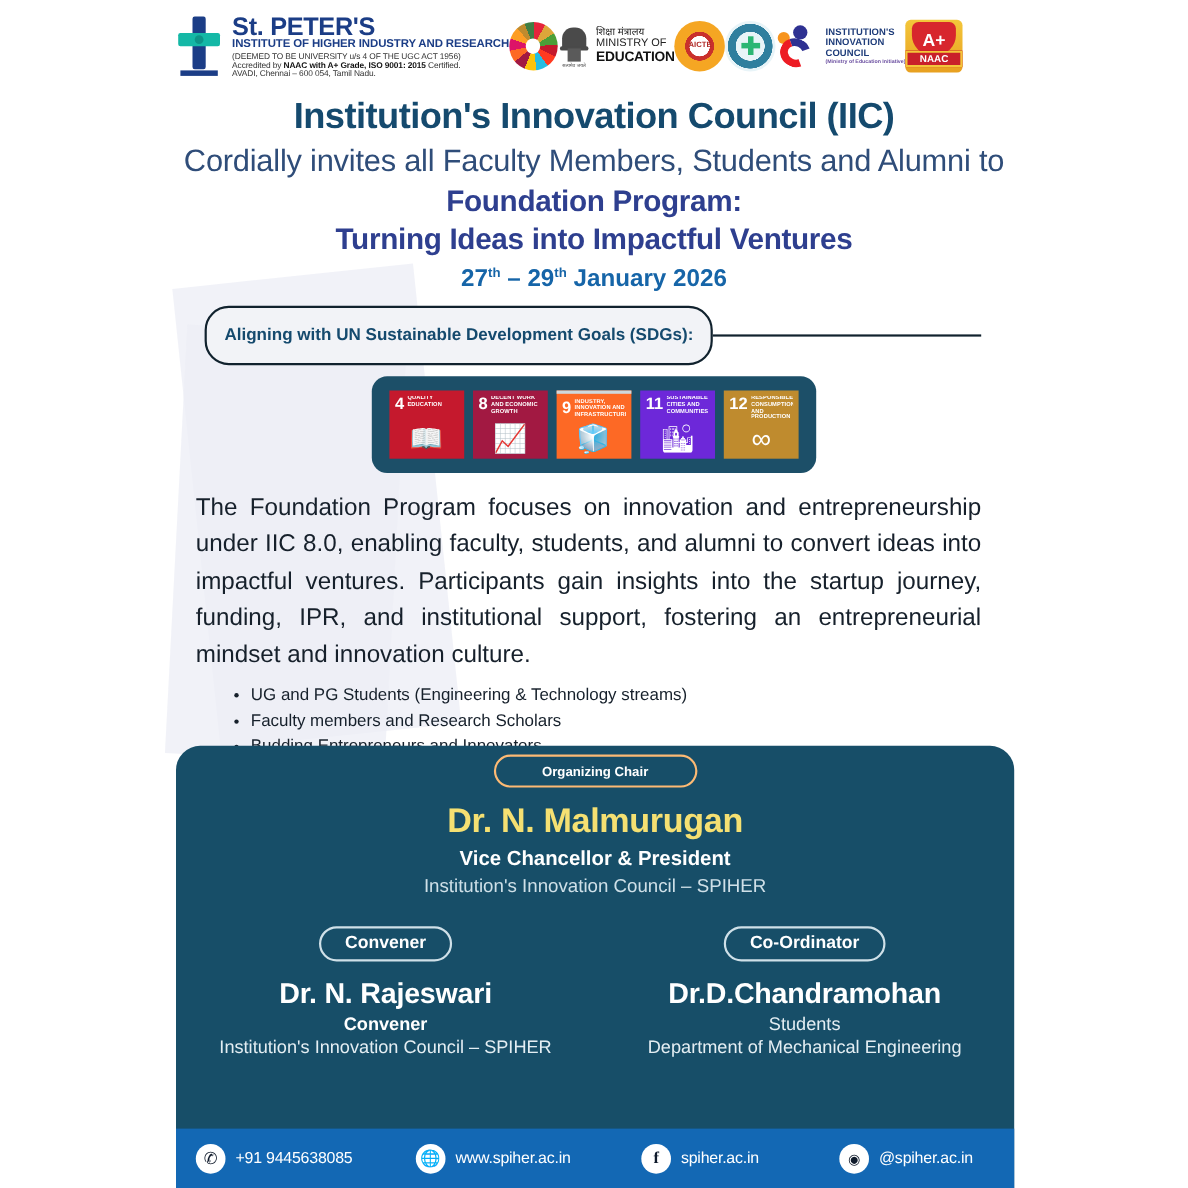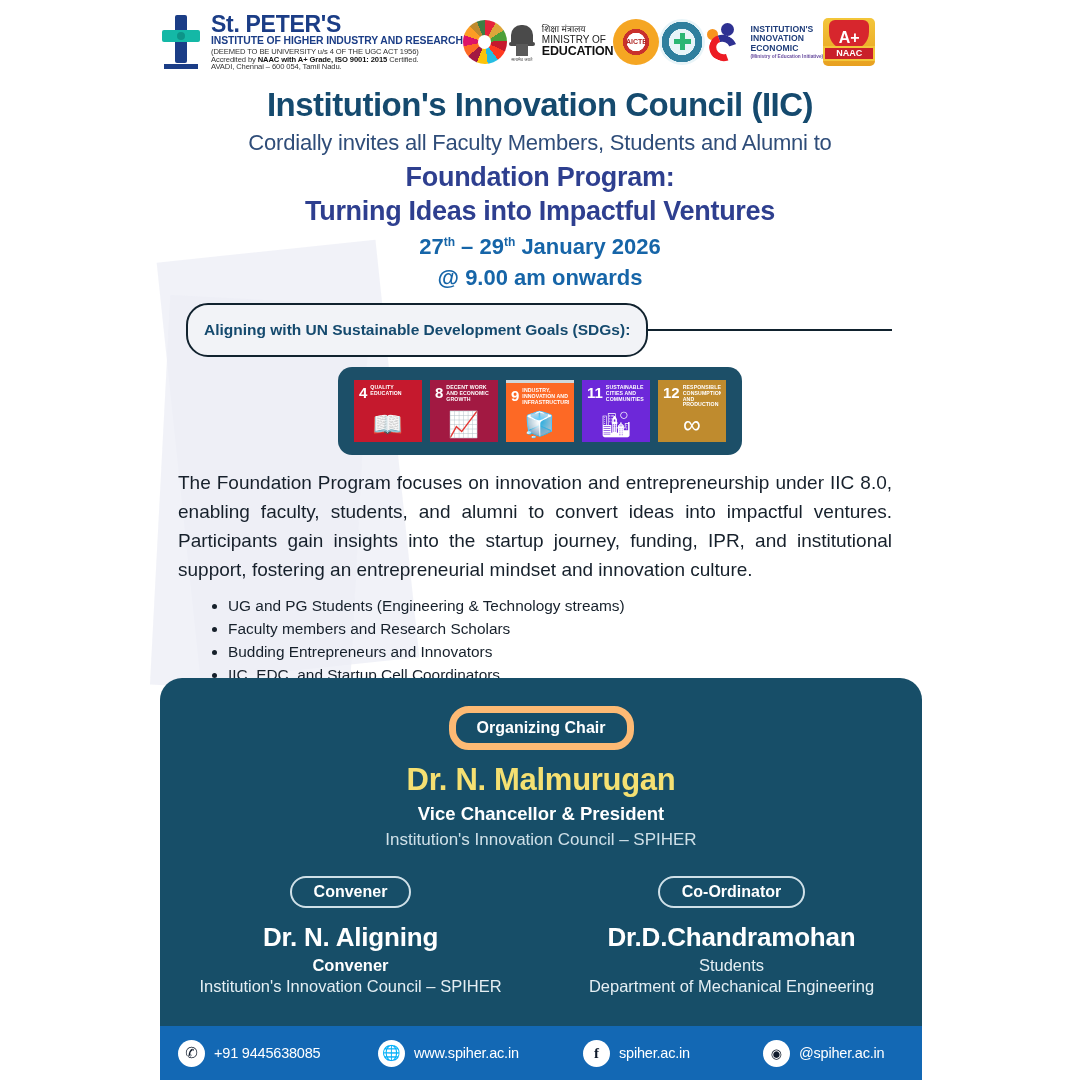--- a/index.html
+++ b/index.html
@@ -79,21 +79,21 @@
     background: linear-gradient(#f3c63a, #e8a020); border-radius: 5px; }
   .naac .shield { position:absolute; left:6px; top:2px; width: 40px; height: 30px; background: #d7262d; border-radius: 6px 6px 18px 18px; }
   .naac .ap { position: relative; z-index:2; font-size: 16px; font-weight: 700; color: #fff; margin-top:-8px; }
   .naac .ribbon { position: absolute; bottom: 5px; left: 0; width: 52px; height: 15px; background: #c9202a;
     display:flex; align-items:center; justify-content:center; box-shadow: 0 0 0 2px #f3c63a inset; }
   .naac .ribbon span { font-size: 9px; font-weight: 700; color: #fff; }
 
   
   .titles { position: relative; z-index: 3; text-align: center; padding-top: 8px; }
   .t-main { font-size: 33px; font-weight: 700; color: #154a6e; letter-spacing: -.5px; }
-  .t-invite { font-size: 22px; color: #2f4d79; margin-top: 6px; letter-spacing: -.2px; }
+  .t-invite { font-size: 28px; color: #2f4d79; margin-top: 6px; letter-spacing: -.2px; }
   .t-prog { font-size: 27px; font-weight: 700; color: #2e3f8f; margin-top: 6px; letter-spacing: -.3px; }
   .t-sub { font-size: 27px; font-weight: 700; color: #2e3f8f; margin-top: 3px; letter-spacing: -.3px; }
   .t-date { font-size: 22px; font-weight: 700; color: #1665a8; margin-top: 7px; }
   .t-date sup { font-size: 12px; }
   .t-time { font-size: 22px; font-weight: 700; color: #1665a8; margin-top: 5px; }
 
   
   .sec { position: relative; z-index: 3; display: flex; align-items: center; padding-left: 186px; padding-right: 188px; margin-top: 12px; }
   .pill { border: 2.5px solid #11222e; border-radius: 22px; padding: 16px 16px; background: #f2f3f7;
     font-size: 15.5px; font-weight: 700; color: #154a6e; white-space: nowrap; }
@@ -102,32 +102,32 @@
   
   .sdg-wrap { position: relative; z-index: 3; display: flex; justify-content: center; margin-top: 10px; }
   .sdg-box { background: #1c4f68; border-radius: 14px; padding: 13px 16px; display: flex; gap: 8px; }
   .sdg { width: 68px; height: 62px; position: relative; padding: 5px 5px 0 5px; color: #fff; }
   .sdg .num { font-size: 15px; font-weight: 700; line-height: 1; float: left; margin-right: 3px; }
   .sdg .lbl { font-size: 5.2px; font-weight: 700; line-height: 1.12; letter-spacing: .1px; overflow: hidden; }
   .sdg .gl { position: absolute; left: 0; right: 0; bottom: 5px; text-align: center; font-size: 25px; line-height: 1; }
   .sdg9 { border-top: 3px solid #cfd8dc; }
 
   
-  .body-copy { position: relative; z-index: 3; margin: 14px 188px 0 178px; font-size: 19px; line-height: 1.52;
+  .body-copy { position: relative; z-index: 3; margin: 14px 188px 0 178px; font-size: 22px; line-height: 1.52;
     color: #16202b; text-align: justify; }
 
   
   .aud-list { position: relative; z-index: 3; margin: 10px 0 0 228px; }
   .aud-list li { font-size: 15.4px; color: #16202b; line-height: 1.45; margin-bottom: 1px; }
 
   
   .panel { position: absolute; left: 160px; top: 678px; width: 762px; height: 402px; background: #174e68;
     border-radius: 22px 22px 0 0; z-index: 4; overflow: hidden; }
-  .opill { margin: 28px auto 0; width: 185px; border: 7px solid #fdba74; border-radius: 20px; text-align: center;
-    padding: 6px 0; font-size: 16px; font-weight: 700; color: #ffffff; }
+  .opill { margin: 8px auto 0; width: 185px; border: 2px solid #fdba74; border-radius: 20px; text-align: center;
+    padding: 6px 0; font-size: 12px; font-weight: 700; color: #ffffff; }
   .chair-name { text-align: center; font-size: 31px; font-weight: 700; color: #f5e072; margin-top: 12px; letter-spacing: -.3px; }
   .chair-role { text-align: center; font-size: 18.5px; font-weight: 700; color: #ffffff; margin-top: 5px; }
   .chair-org { text-align: center; font-size: 17px; color: #cfe0e8; margin-top: 5px; }
 
   .two-col { display: flex; margin-top: 26px; }
   .col { flex: 1; text-align: center; }
   .cpill { display: inline-block; border: 2px solid #cfe0e8; border-radius: 20px; padding: 5px 22px;
     font-size: 16px; font-weight: 700; color: #fff; }
   .c-name { font-size: 26px; font-weight: 700; color: #ffffff; margin-top: 14px; letter-spacing: -.2px; }
   .c-role { font-size: 16.5px; font-weight: 700; color: #ffffff; margin-top: 3px; }
@@ -204,21 +204,21 @@
 
       <div class="iic">
         <div class="iic-mark">
           <div class="b1"></div>
             <div class="b2"></div>
             <div class="swoop"></div>
         </div>
         <div class="iic-txt">
           <div>INSTITUTION'S</div>
           <div>INNOVATION</div>
-          <div>ECONOMIC</div>
+          <div>COUNCIL</div>
           <div class="small">(Ministry of Education Initiative)</div>
         </div>
       </div>
 
       <div class="naac">
         <div class="shield"></div>
         <div class="ap">A+</div>
         <div class="ribbon">
             <span>NAAC</span>
           </div>
@@ -228,21 +228,20 @@
   </div>
 
   <div class="titles">
     <div class="t-main">Institution's Innovation Council (IIC)</div>
     <div class="t-invite">Cordially invites all Faculty Members, Students and Alumni to</div>
     <div class="t-prog">Foundation Program:</div>
     <div class="t-sub">Turning Ideas into Impactful Ventures</div>
     <div class="t-date">
       <span>27</span><sup>th</sup><span> – </span><span>29</span><sup>th</sup><span> January 2026</span>
     </div>
-    <div class="t-time">@ 9.00 am onwards</div>
   </div>
 
   <div class="sec">
     <div class="pill">Aligning with UN Sustainable Development Goals (SDGs):</div>
     <div class="rule"></div>
   </div>
 
   <div class="sdg-wrap">
     <div class="sdg-box" id="sdg-box">
         <div class="sdg" style="background: rgb(197, 25, 45);">
@@ -285,21 +284,21 @@
 
   <div class="panel">
     <div class="opill">Organizing Chair</div>
     <div class="chair-name">Dr. N. Malmurugan</div>
     <div class="chair-role">Vice Chancellor &amp; President</div>
     <div class="chair-org">Institution's Innovation Council – SPIHER</div>
 
     <div class="two-col">
       <div class="col">
         <div class="cpill">Convener</div>
-        <div class="c-name">Dr. N. Aligning</div>
+        <div class="c-name">Dr. N. Rajeswari</div>
         <div class="c-role">Convener</div>
         <div class="c-org">Institution's Innovation Council – SPIHER</div>
       </div>
       <div class="col">
         <div class="cpill">Co-Ordinator</div>
         <div class="c-name">Dr.D.Chandramohan</div>
         <div class="c-role thin">Students</div>
         <div class="c-org">Department of Mechanical Engineering</div>
       </div>
     </div>

